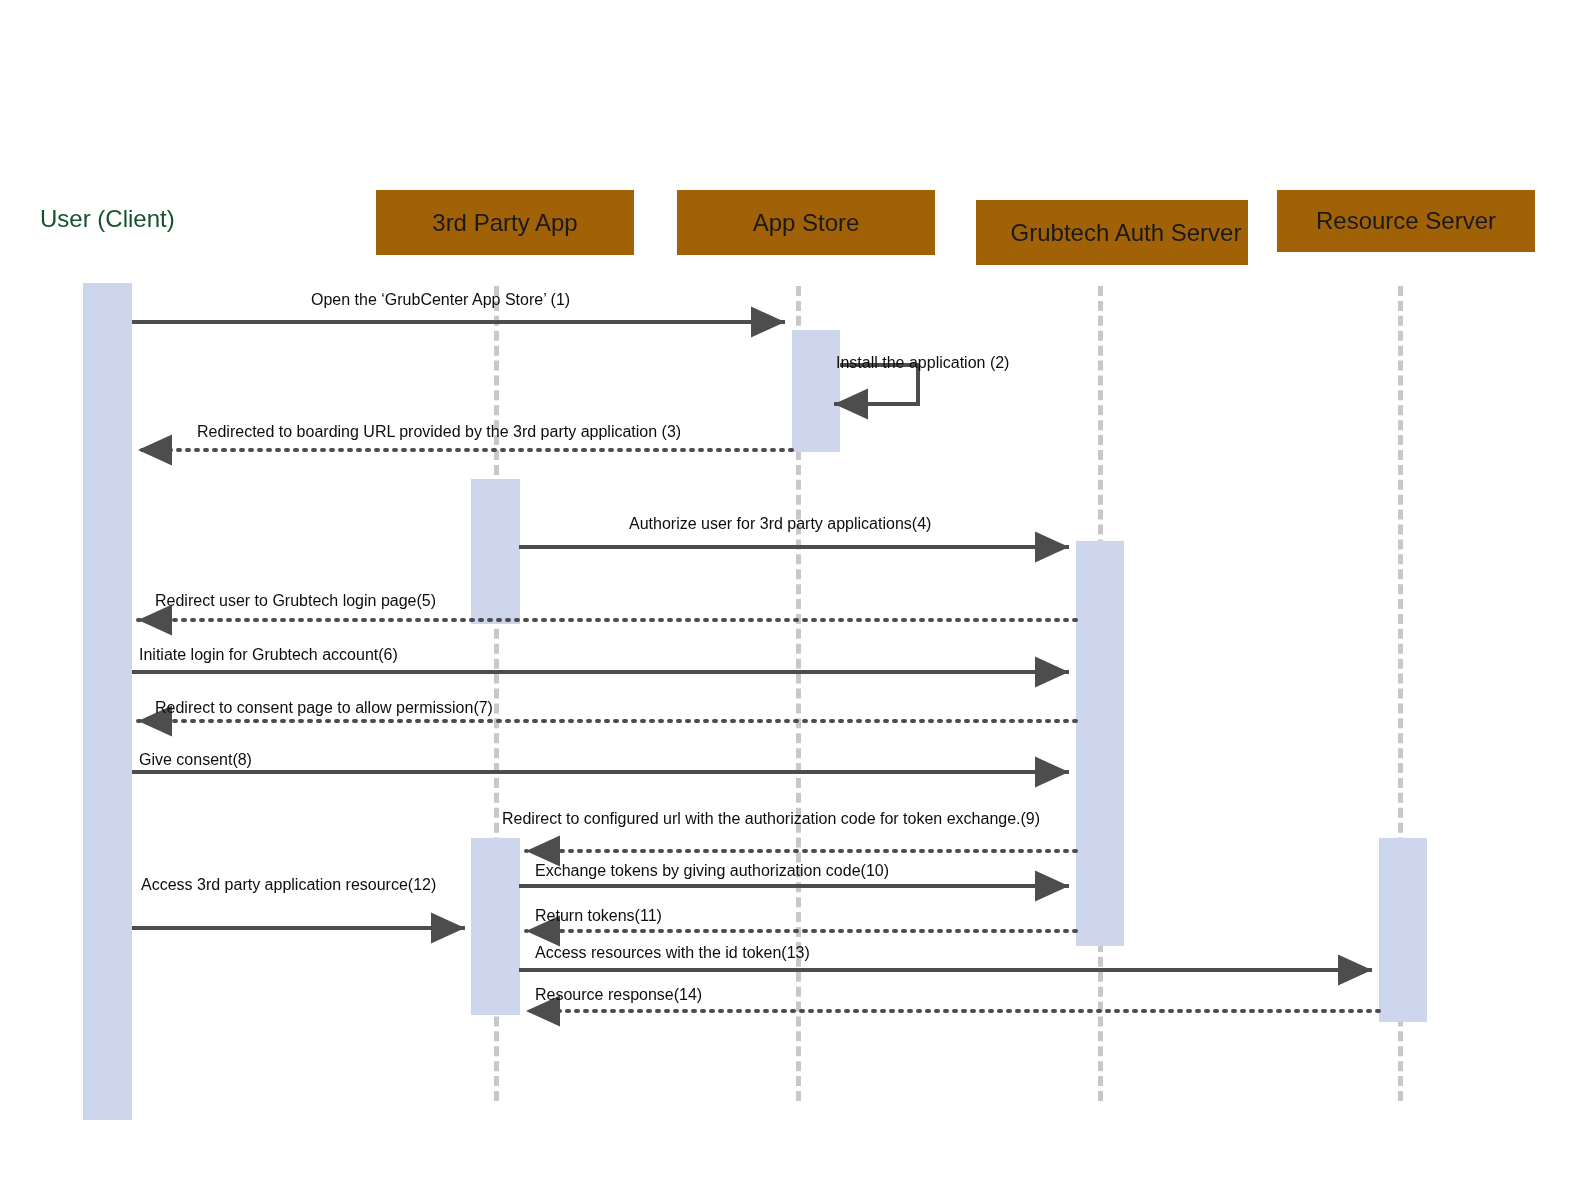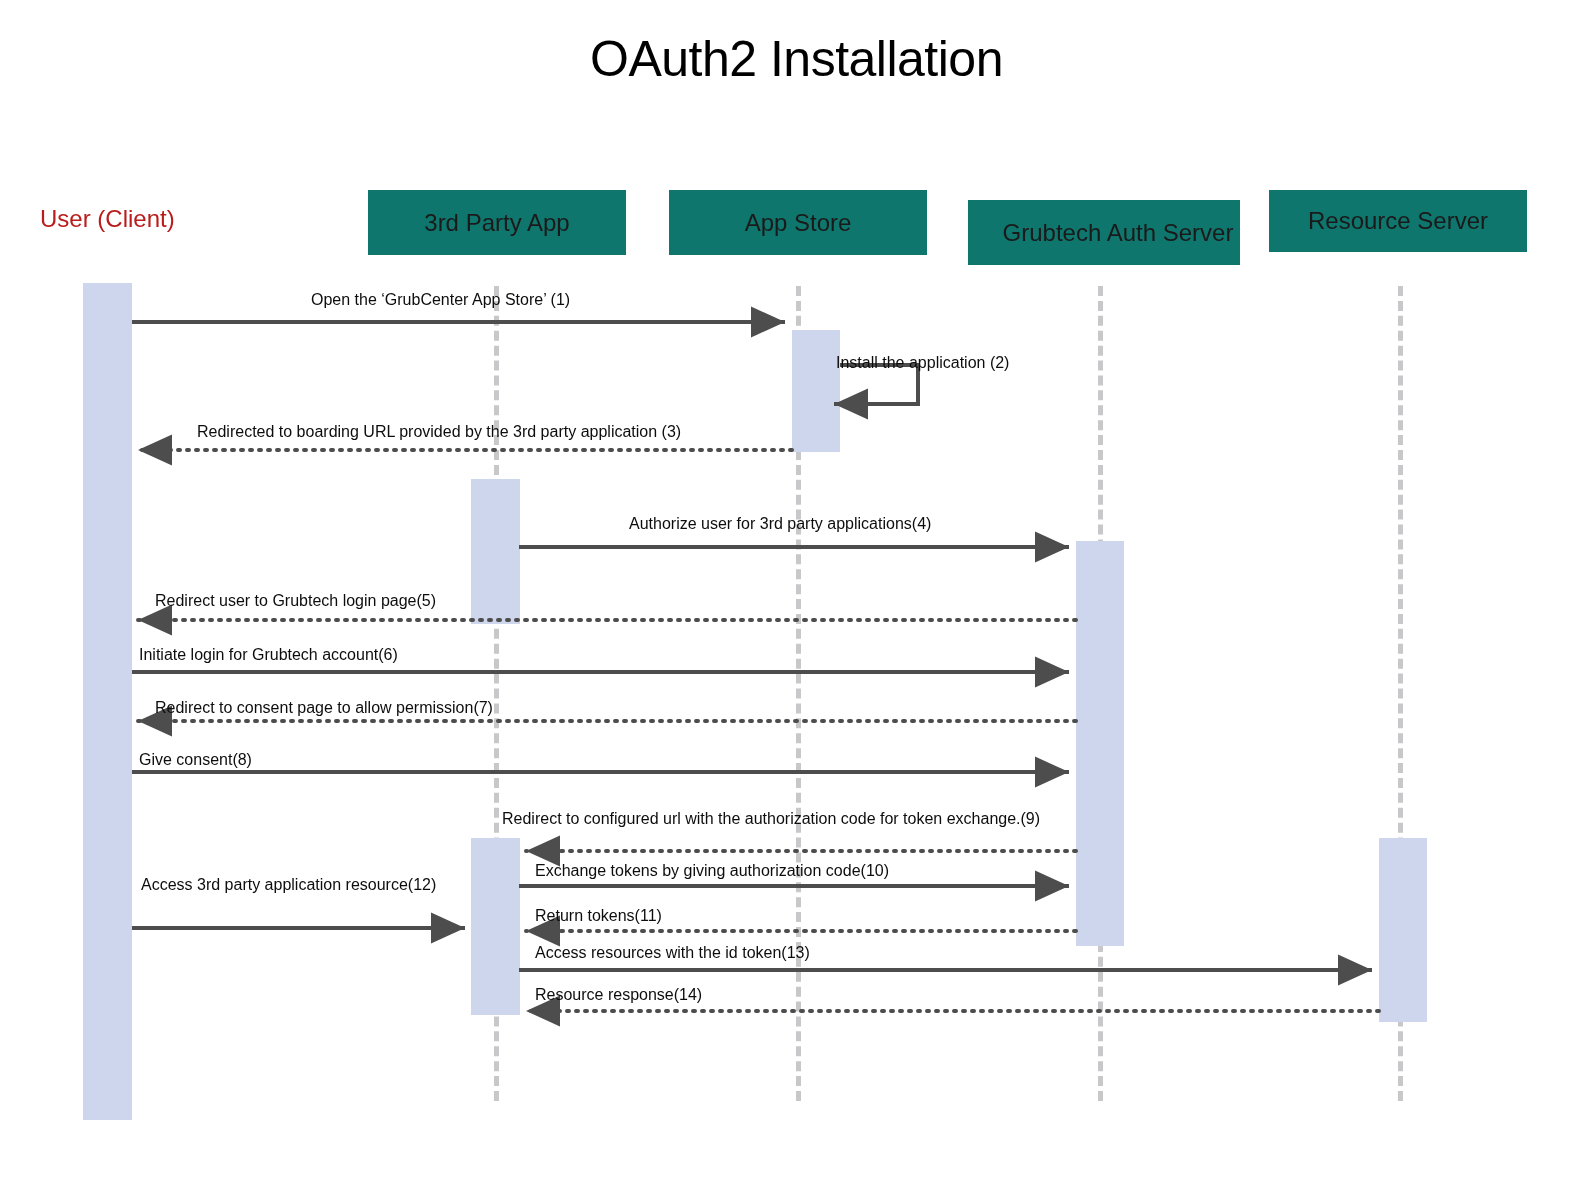--- a/index.html
+++ b/index.html
@@ -28,32 +28,33 @@
     width: 1593px;
     text-align: center;
     font-size: 50px;
     font-weight: 400;
     letter-spacing: -0.5px;
     color: #000;
     white-space: nowrap;
   }
   .participant-box {
     position: absolute;
-    background: #0f766e;
+    background: #a16207;
     display: flex;
     align-items: center;
     justify-content: center;
     font-size: 24px;
     color: #1a1a1a;
     white-space: nowrap;
+    margin-left: 8px;
   }
   .participant-plain {
     position: absolute;
     font-size: 24px;
-    color: #b91c1c;
+    color: #14532d;
     white-space: nowrap;
   }
   .lifeline {
     position: absolute;
     width: 0;
     border-left: 5px dashed #c8c8cb;
   }
   .activation {
     position: absolute;
     background: #cdd6ec;
@@ -71,21 +72,20 @@
     width: 1593px;
     height: 1179px;
     pointer-events: none;
   }
 </style>
 </head>
 <body>
 
 <div id="canvas">
 
-  <div class="title">OAuth2 Installation</div>
 
   <div class="lifeline" style="left:494px; top:286px; height:815px;"></div>
   <div class="lifeline" style="left:796px; top:286px; height:815px;"></div>
   <div class="lifeline" style="left:1098px; top:286px; height:815px;"></div>
   <div class="lifeline" style="left:1398px; top:286px; height:815px;"></div>
 
   <div class="participant-plain" style="left:40px; top:205px;">User (Client)</div>
 
   <div class="participant-box" style="left:368px; top:190px; width:258px; height:65px;">3rd Party App</div>
 

